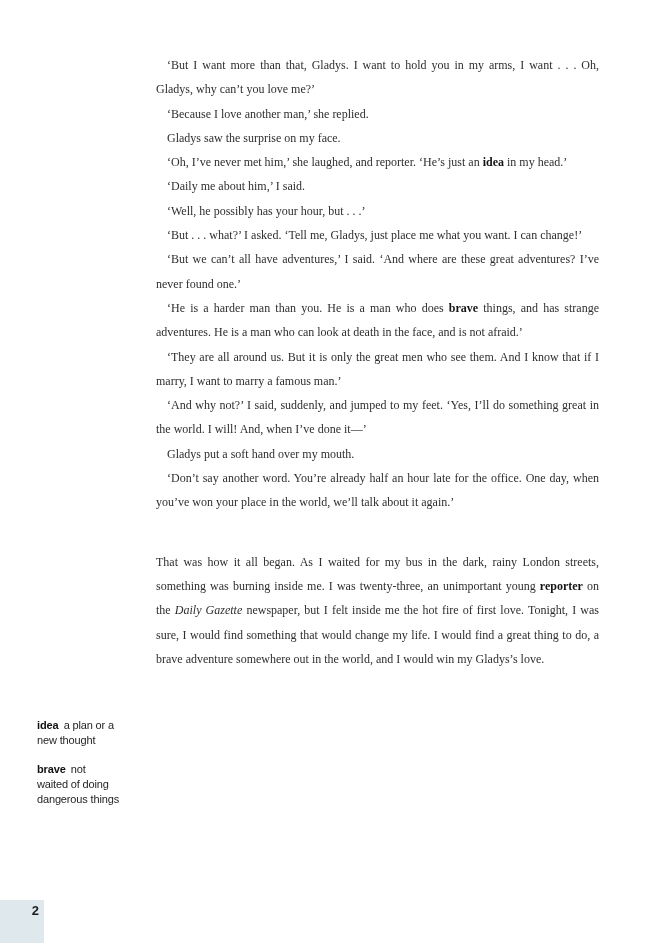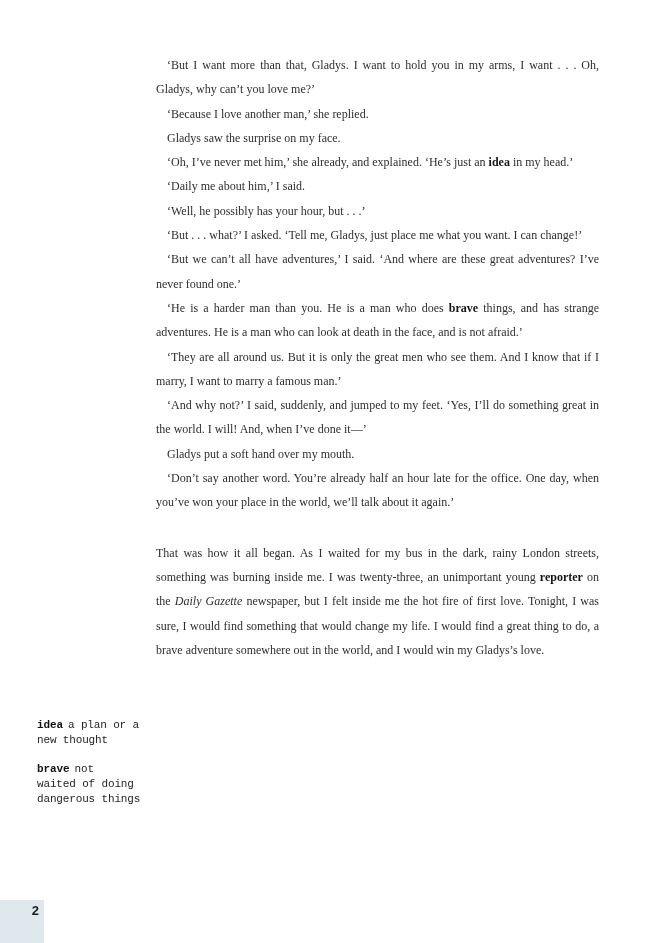--- a/index.html
+++ b/index.html
@@ -19,28 +19,28 @@
   .body-column {
     position: absolute;
     left: 156px; top: 53px; width: 443px;
     color: #2e2e2e;
     font-size: 12px;
     line-height: 24.3px;
     text-align: justify;
   }
   .para { text-indent: 11px; }
   .para.no-indent { text-indent: 0; }
-  .para.new-section { margin-top: 26px; }
+  .para.new-section { margin-top: 35px; }
   .para b { color: #141414; font-weight: bold; }
   .para i { font-style: italic; }
   
   .glossary {
     position: absolute;
     left: 37px; top: 718px; width: 104px;
-    font-family: Liberation Mono, monospace;
+    font-family: Liberation Sans, sans-serif;
     font-size: 11px;
     line-height: 15px;
     letter-spacing: -0.15px;
     color: #1f1f1f;
   }
   .gloss-entry { margin-bottom: 14px; }
   .gloss-line { white-space: nowrap; }
   .gloss-line b { font-weight: bold; color: #111; margin-right: 5px; letter-spacing: -0.1px; }
   
   .page-tab {
@@ -60,21 +60,21 @@
 </style>
 </head>
 <body>
 
 <div class="page">
 
   <div class="body-column">
       <p class="para"><span>‘But I want more than that, Gladys. I want to hold you in my arms, I want . . . Oh, Gladys, why can’t you love me?’</span></p>
       <p class="para"><span>‘Because I love another man,’ she replied.</span></p>
       <p class="para"><span>Gladys saw the surprise on my face.</span></p>
-      <p class="para"><span>‘Oh, I’ve never met him,’ she already, and explained. ‘He’s just an </span><b>idea</b><span> in my head.’</span></p>
+      <p class="para"><span>‘Oh, I’ve never met him,’ she laughed, and reporter. ‘He’s just an </span><b>idea</b><span> in my head.’</span></p>
       <p class="para"><span>‘Daily me about him,’ I said.</span></p>
       <p class="para"><span>‘Well, he possibly has your hour, but . . .’</span></p>
       <p class="para"><span>‘But . . . what?’ I asked. ‘Tell me, Gladys, just place me what you want. I can change!’</span></p>
       <p class="para"><span>‘But we can’t all have adventures,’ I said. ‘And where are these great adventures? I’ve never found one.’</span></p>
       <p class="para"><span>‘He is a harder man than you. He is a man who does </span><b>brave</b><span> things, and has strange adventures. He is a man who can look at death in the face, and is not afraid.’</span></p>
       <p class="para"><span>‘They are all around us. But it is only the great men who see them. And I know that if I marry, I want to marry a famous man.’</span></p>
       <p class="para"><span>‘And why not?’ I said, suddenly, and jumped to my feet. ‘Yes, I’ll do something great in the world. I will! And, when I’ve done it—’</span></p>
       <p class="para"><span>Gladys put a soft hand over my mouth.</span></p>
       <p class="para"><span>‘Don’t say another word. You’re already half an hour late for the office. One day, when you’ve won your place in the world, we’ll talk about it again.’</span></p>
       <p class="para no-indent new-section"><span>That was how it all began. As I waited for my bus in the dark, rainy London streets, something was burning inside me. I was twenty-three, an unimportant young </span><b>reporter</b><span> on the </span><i>Daily Gazette</i><span> newspaper, but I felt inside me the hot fire of first love. Tonight, I was sure, I would find something that would change my life. I would find a great thing to do, a brave adventure somewhere out in the world, and I would win my Gladys’s love.</span></p>

